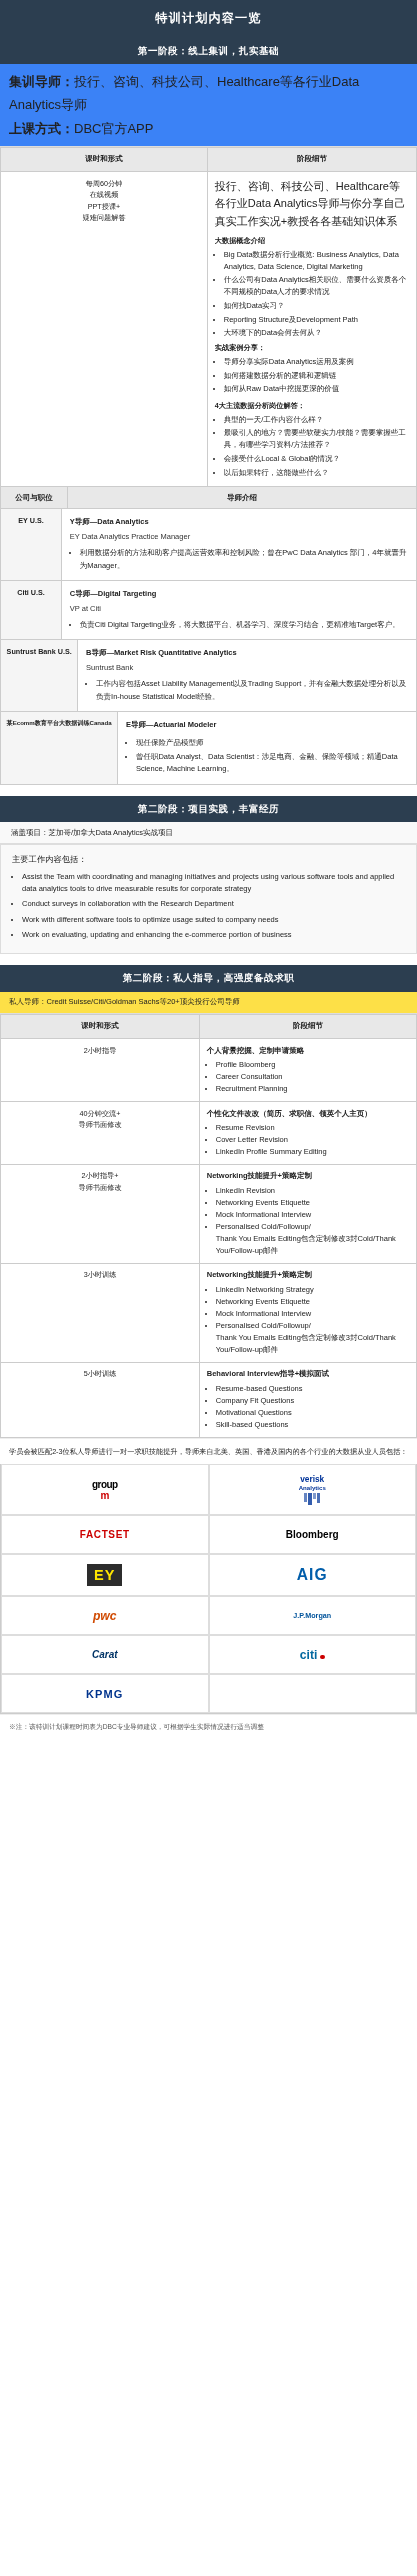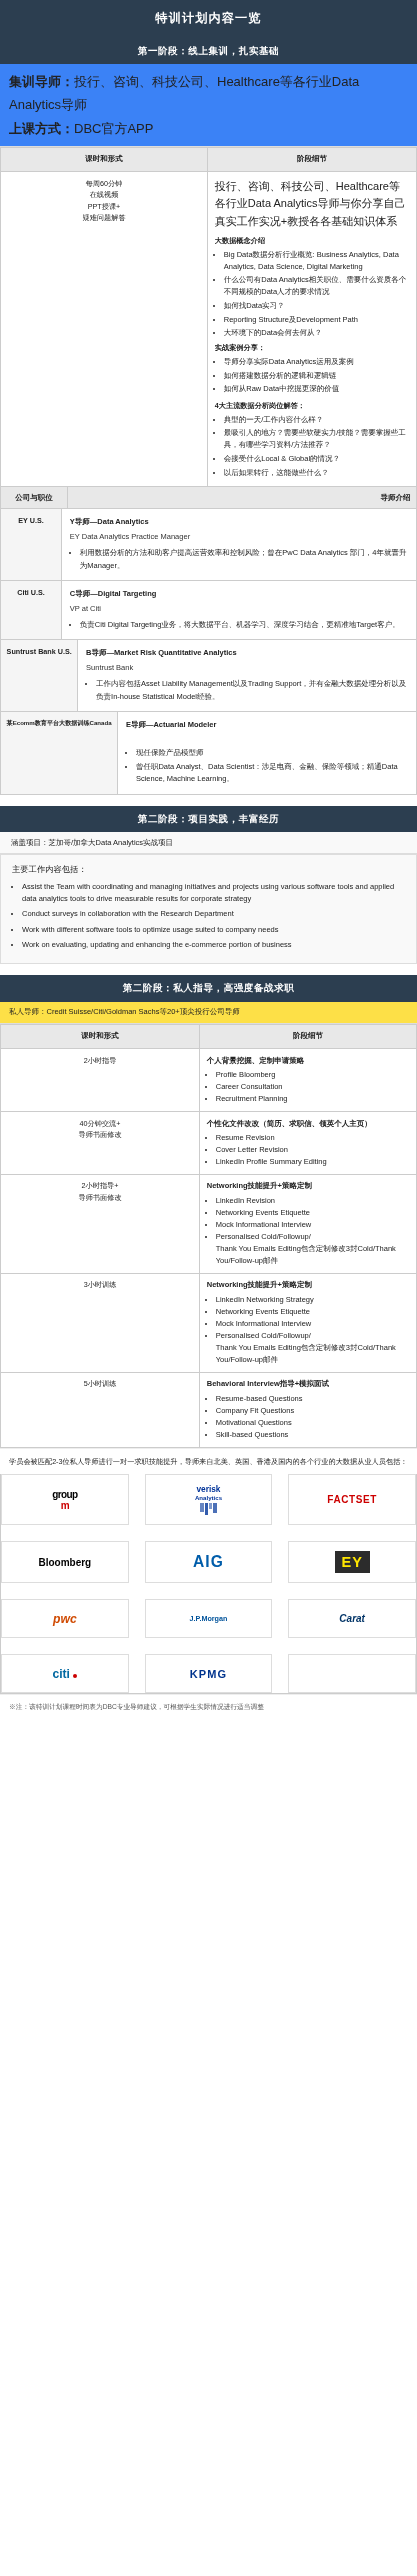--- a/index.html
+++ b/index.html
@@ -111,22 +111,22 @@
     .private-intro {
       padding: 5.6px 11px;
       font-size: 7.5px;
       background: #fff;
       border-bottom: 0.6px solid #eee;
     }
 
     
     .logo-grid {
       display: grid;
-      grid-template-columns: repeat(3, 1fr);
-      gap: 16px;
+      grid-template-columns: repeat(2, 1fr);
+      gap: 0;
       border: 0.6px solid #ccc;
       border-top: none;
     }
     .logo-cell {
       padding: 9px 5.6px;
       display: flex;
       align-items: center;
       justify-content: center;
       border: 0.6px solid #ddd;
       min-height: 39px;
@@ -204,21 +204,21 @@
             <li>以后如果转行，这能做些什么？</li>
           </ul>
         </div>
       </td>
     </tr>
   </tbody>
 </table>
 
 <div style="display:flex; border:0.6px solid #ccc; border-top:none;">
   <div style="background:#e8e8e8; min-width:67px; padding:5.6px; text-align:center; font-weight:700; font-size:7.5px; border-right:0.6px solid #ccc;">公司与职位</div>
-  <div style="background:#e8e8e8; flex:1; padding:5.6px; text-align:right; font-weight:700; font-size:7.5px;">导师介绍</div>
+  <div style="background:#e8e8e8; flex:1; padding:5.6px; text-align:center; font-weight:700; font-size:7.5px;">导师介绍</div>
 </div>
 
 <div class="mentor-block" style="border:0.6px solid #ccc; border-top:none;">
   <div class="mentor-label">
     <span>EY U.S.</span>
   </div>
   <div class="mentor-content">
     <p style="font-weight:700; margin-bottom:2.2px;">Y导师—Data Analytics</p>
     <p style="font-size:7.5px; margin-bottom:3.3px; color:#333;">EY Data Analytics Practice Manager</p>
     <ul>
@@ -251,21 +251,21 @@
       <li>工作内容包括Asset Liability Management以及Trading Support，并有金融大数据处理分析以及负责In-house Statistical Model经验。</li>
     </ul>
   </div>
 </div>
 
 <div class="mentor-block" style="border:0.6px solid #ccc; border-top:none;">
   <div class="mentor-label">
     <span style="font-size:6.1px; text-align:center;">某Ecomm教育平台大数据训练Canada</span>
   </div>
   <div class="mentor-content">
-    <p style="font-weight:700; margin-bottom:15px;">E导师—Actuarial Modeler</p>
+    <p style="font-weight:700; margin-bottom:5px;">E导师—Actuarial Modeler</p>
     <ul>
       <li>现任保险产品模型师</li>
       <li>曾任职Data Analyst、Data Scientist：涉足电商、金融、保险等领域；精通Data Science, Machine Learning。</li>
     </ul>
   </div>
 </div>
 
 <div class="phase-banner" style="margin-top:11px;">第二阶段：项目实践，丰富经历</div>
 
 <div style="padding:5.6px 11px; font-size:7.5px; background:#f9f9f9; border-bottom:0.6px solid #ddd;">
@@ -388,24 +388,24 @@
     </div>
   </div>
   <div class="logo-cell">
     <span style="font-size:10px; font-weight:900; color:#cc0000; letter-spacing:0.6px;">FACTSET</span>
   </div>
 
   <div class="logo-cell">
     <span style="font-size:10px; font-weight:900; color:#000;">Bloomberg</span>
   </div>
   <div class="logo-cell">
+    <span style="font-size:14.5px; font-weight:900; color:#ffe600; background:#2c2c2c; padding:3.3px 6.7px; letter-spacing:1.1px;">EY</span>
+  </div>
+  <div class="logo-cell">
     <span style="font-size:15.6px; font-weight:900; color:#005daa; letter-spacing:1.1px;">AIG</span>
-  </div>
-  <div class="logo-cell">
-    <span style="font-size:14.5px; font-weight:900; color:#ffe600; background:#2c2c2c; padding:3.3px 6.7px; letter-spacing:1.1px;">EY</span>
   </div>
 
   <div class="logo-cell">
     <span style="font-size:12.2px; font-weight:700; color:#d04a02; font-style:italic;">pwc</span>
   </div>
   <div class="logo-cell">
     <div style="text-align:center; font-size:7.2px; font-weight:700; color:#00539b; line-height:1.3;">
       <div>J.P.Morgan</div>
     </div>
   </div>

